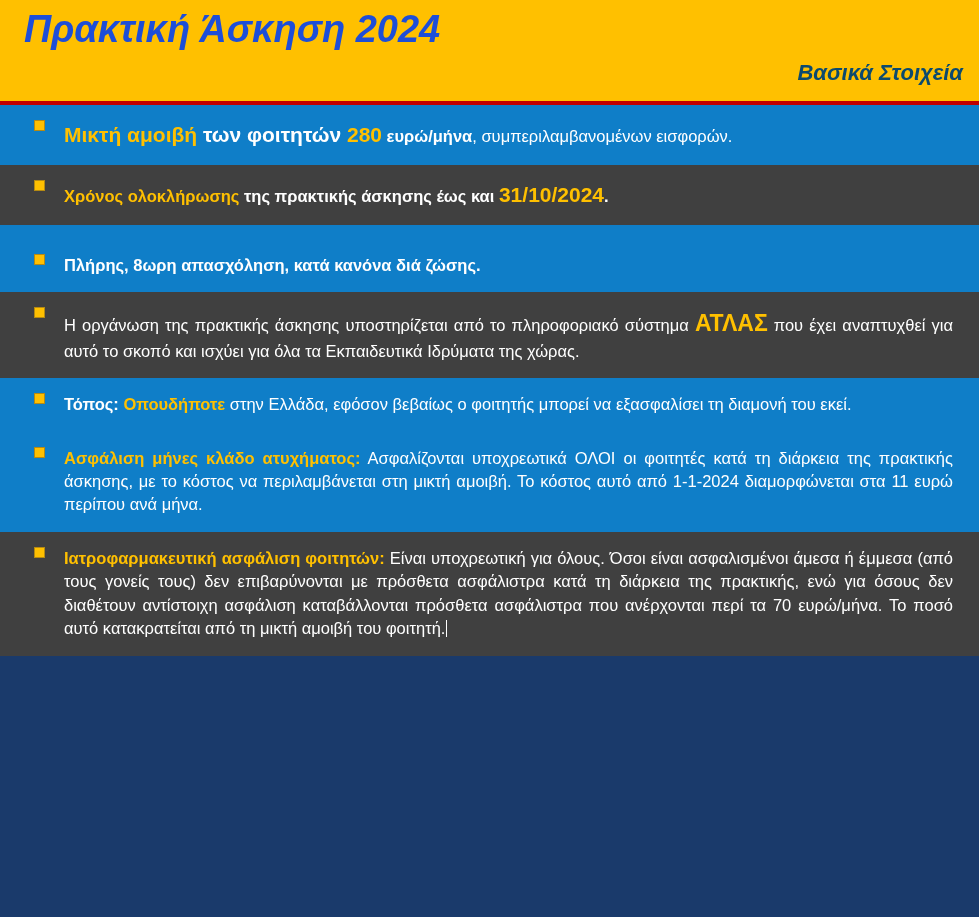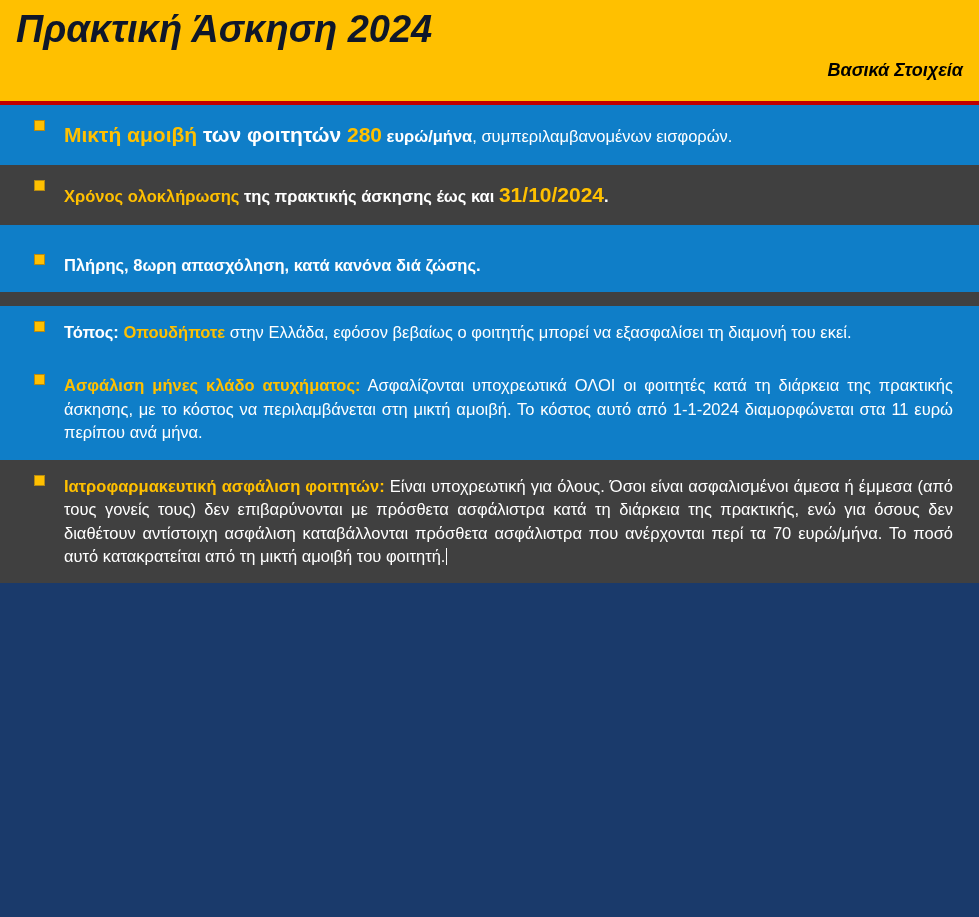--- a/index.html
+++ b/index.html
@@ -18,37 +18,37 @@
   
   .header {
     position: relative;
     width: 979px;
     height: 105px;
     background: #ffc000;
     border-bottom: 4px solid #c00000;
   }
   .header-title {
     position: absolute;
-    left: 16px;
+    left: 24px;
     top: 8px;
     font-size: 38px;
     font-weight: bold;
     font-style: italic;
-    color: #0f172a;
+    color: #1d4ed8;
     letter-spacing: 0px;
     white-space: nowrap;
   }
   .header-sub {
     position: absolute;
     right: 16px;
     top: 60px;
-    font-size: 18px;
+    font-size: 22px;
     font-weight: bold;
     font-style: italic;
-    color: #000000;
+    color: #0c4a6e;
     white-space: nowrap;
   }
   
   .rows {
     position: relative;
     width: 979px;
   }
   .row {
     position: relative;
     width: 979px;
@@ -111,20 +111,21 @@
       </div>
       <div class="row blue">
         <span class="bullet"></span>
       </div>
       <div class="row blue">
         <span class="bullet"></span>
         <p><span class="wb">Πλήρης, 8ωρη απασχόληση, κατά κανόνα διά ζώσης.</span></p>
       </div>
       <div class="row navy">
         <span class="bullet"></span>
+        <p><span>Η οργάνωση της πρακτικής άσκησης υποστηρίζεται από το πληροφοριακό σύστημα </span><span class="atlas">ΑΤΛΑΣ</span><span> που έχει αναπτυχθεί για αυτό το σκοπό και ισχύει για όλα τα Εκπαιδευτικά Ιδρύματα της χώρας.</span></p>
       </div>
       <div class="row blue">
         <span class="bullet"></span>
         <p><span class="wb">Τόπος: </span><span class="gold">Οπουδήποτε</span><span> στην Ελλάδα, εφόσον βεβαίως ο φοιτητής μπορεί να εξασφαλίσει τη διαμονή του εκεί.</span></p>
       </div>
       <div class="row blue">
         <span class="bullet"></span>
         <p><span class="gold">Ασφάλιση μήνες κλάδο ατυχήματος:</span><span> Ασφαλίζονται υποχρεωτικά ΟΛΟΙ οι φοιτητές κατά τη διάρκεια της πρακτικής άσκησης, με το κόστος να περιλαμβάνεται στη μικτή αμοιβή. Το κόστος αυτό από 1-1-2024 διαμορφώνεται στα 11 ευρώ περίπου ανά μήνα.</span></p>
       </div>
       <div class="row navy">

